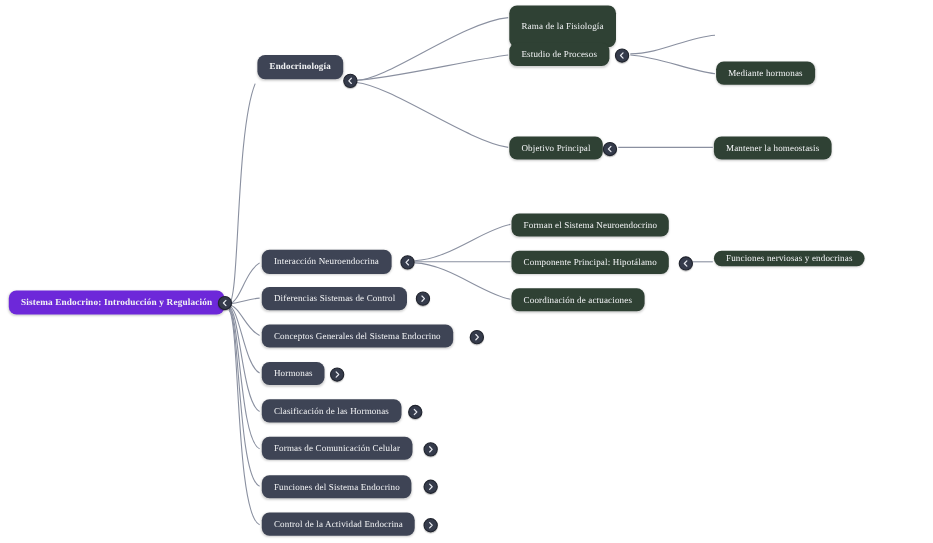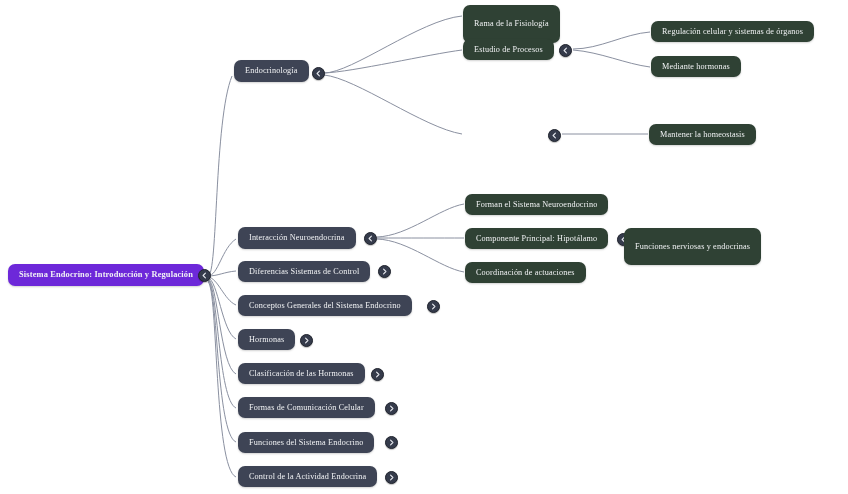--- a/index.html
+++ b/index.html
@@ -110,21 +110,21 @@
 
   <div class="node root" style="left:8px; top:264px; height:22px;">
     <span>Sistema Endocrino: Introducción y Regulación</span>
   </div>
   <div class="toggle" style="left:198px; top:269px;">
     <svg width="7" height="7" viewBox="0 0 10 10">
       <path d="M6.3 1.6 L3 5 L6.3 8.4" fill="none" stroke="#e6e8ee" stroke-width="1.6" stroke-linecap="round" stroke-linejoin="round"></path>
     </svg>
   </div>
 
-  <div class="node branch" style="left:234px; top:60px; height:22px;">
+  <div class="node branch" style="left:234px; top:50px; height:22px;font-weight:bold;">
     <span>Endocrinología</span>
   </div>
   <div class="toggle" style="left:312px; top:67px;">
     <svg width="7" height="7" viewBox="0 0 10 10">
       <path d="M6.3 1.6 L3 5 L6.3 8.4" fill="none" stroke="#e6e8ee" stroke-width="1.6" stroke-linecap="round" stroke-linejoin="round"></path>
     </svg>
   </div>
 
   <div class="node leaf" style="left:463px; top:5px; height:38px;">
     <span>Rama de la Fisiología</span>
@@ -132,28 +132,28 @@
 
   <div class="node leaf" style="left:463px; top:39px; height:21px;justify-content:center;">
     <span>Estudio de Procesos</span>
   </div>
   <div class="toggle" style="left:559px; top:44px;">
     <svg width="7" height="7" viewBox="0 0 10 10">
       <path d="M6.3 1.6 L3 5 L6.3 8.4" fill="none" stroke="#e6e8ee" stroke-width="1.6" stroke-linecap="round" stroke-linejoin="round"></path>
     </svg>
   </div>
 
-  <div class="node leaf" style="left:651px; top:21px; height:21px;">
-    <span>Regulación celular y sistemas de órganos</span>
-  </div>
 
   <div class="node leaf" style="left:651px; top:56px; height:21px;">
     <span>Mediante hormonas</span>
   </div>
 
+  <div class="node leaf" style="left:463px; top:124px; height:21px;">
+    <span>Objetivo Principal</span>
+  </div>
   <div class="toggle" style="left:548px; top:129px;">
     <svg width="7" height="7" viewBox="0 0 10 10">
       <path d="M6.3 1.6 L3 5 L6.3 8.4" fill="none" stroke="#e6e8ee" stroke-width="1.6" stroke-linecap="round" stroke-linejoin="round"></path>
     </svg>
   </div>
 
   <div class="node leaf" style="left:649px; top:124px; height:21px;">
     <span>Mantener la homeostasis</span>
   </div>
 
@@ -172,21 +172,21 @@
 
   <div class="node leaf" style="left:465px; top:228px; height:21px;">
     <span>Componente Principal: Hipotálamo</span>
   </div>
   <div class="toggle" style="left:617px; top:233px;">
     <svg width="7" height="7" viewBox="0 0 10 10">
       <path d="M6.3 1.6 L3 5 L6.3 8.4" fill="none" stroke="#e6e8ee" stroke-width="1.6" stroke-linecap="round" stroke-linejoin="round"></path>
     </svg>
   </div>
 
-  <div class="node leaf" style="left:624px; top:228px; height:37px;justify-content:center;">
+  <div class="node leaf" style="left:649px; top:228px; height:14px;justify-content:center;">
     <span>Funciones nerviosas y endocrinas</span>
   </div>
 
   <div class="node leaf" style="left:465px; top:262px; height:21px;">
     <span>Coordinación de actuaciones</span>
   </div>
 
   <div class="node branch" style="left:238px; top:261px; height:21px;">
     <span>Diferencias Sistemas de Control</span>
   </div>

